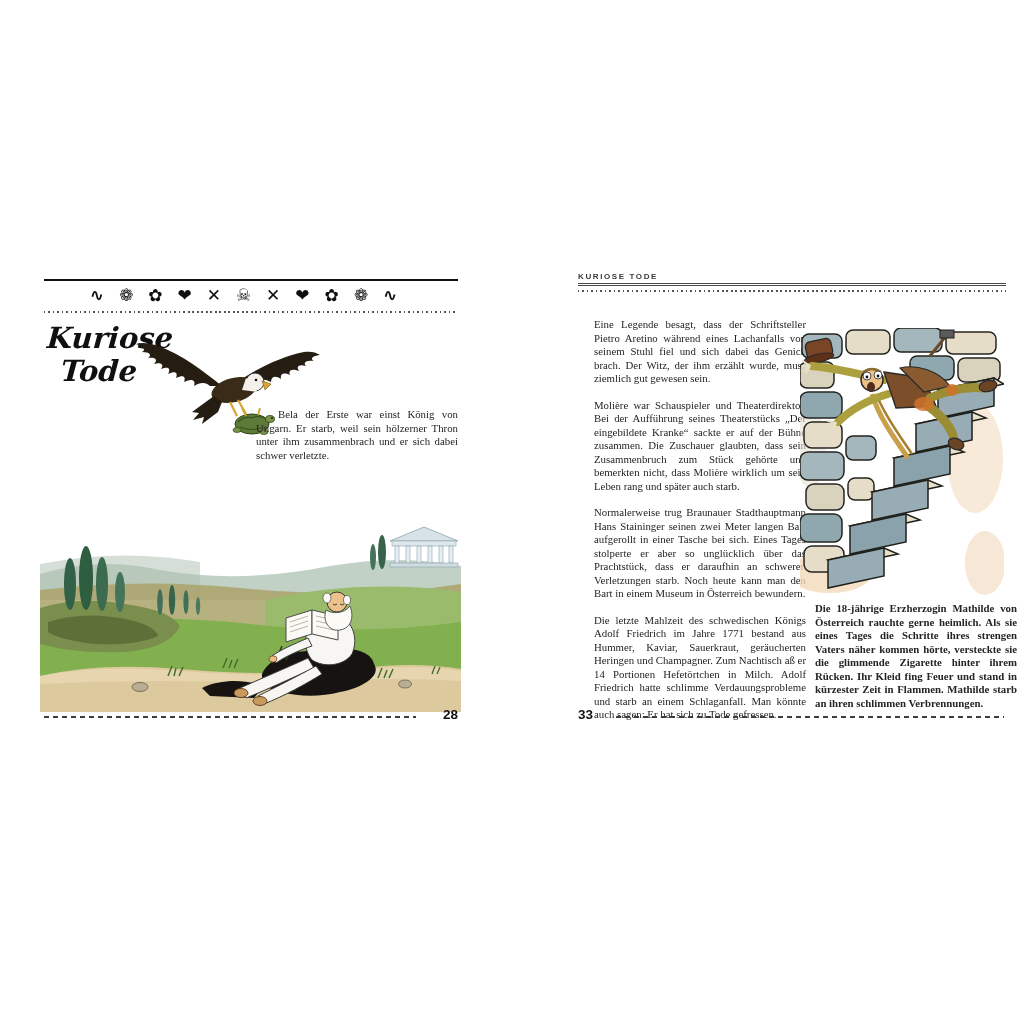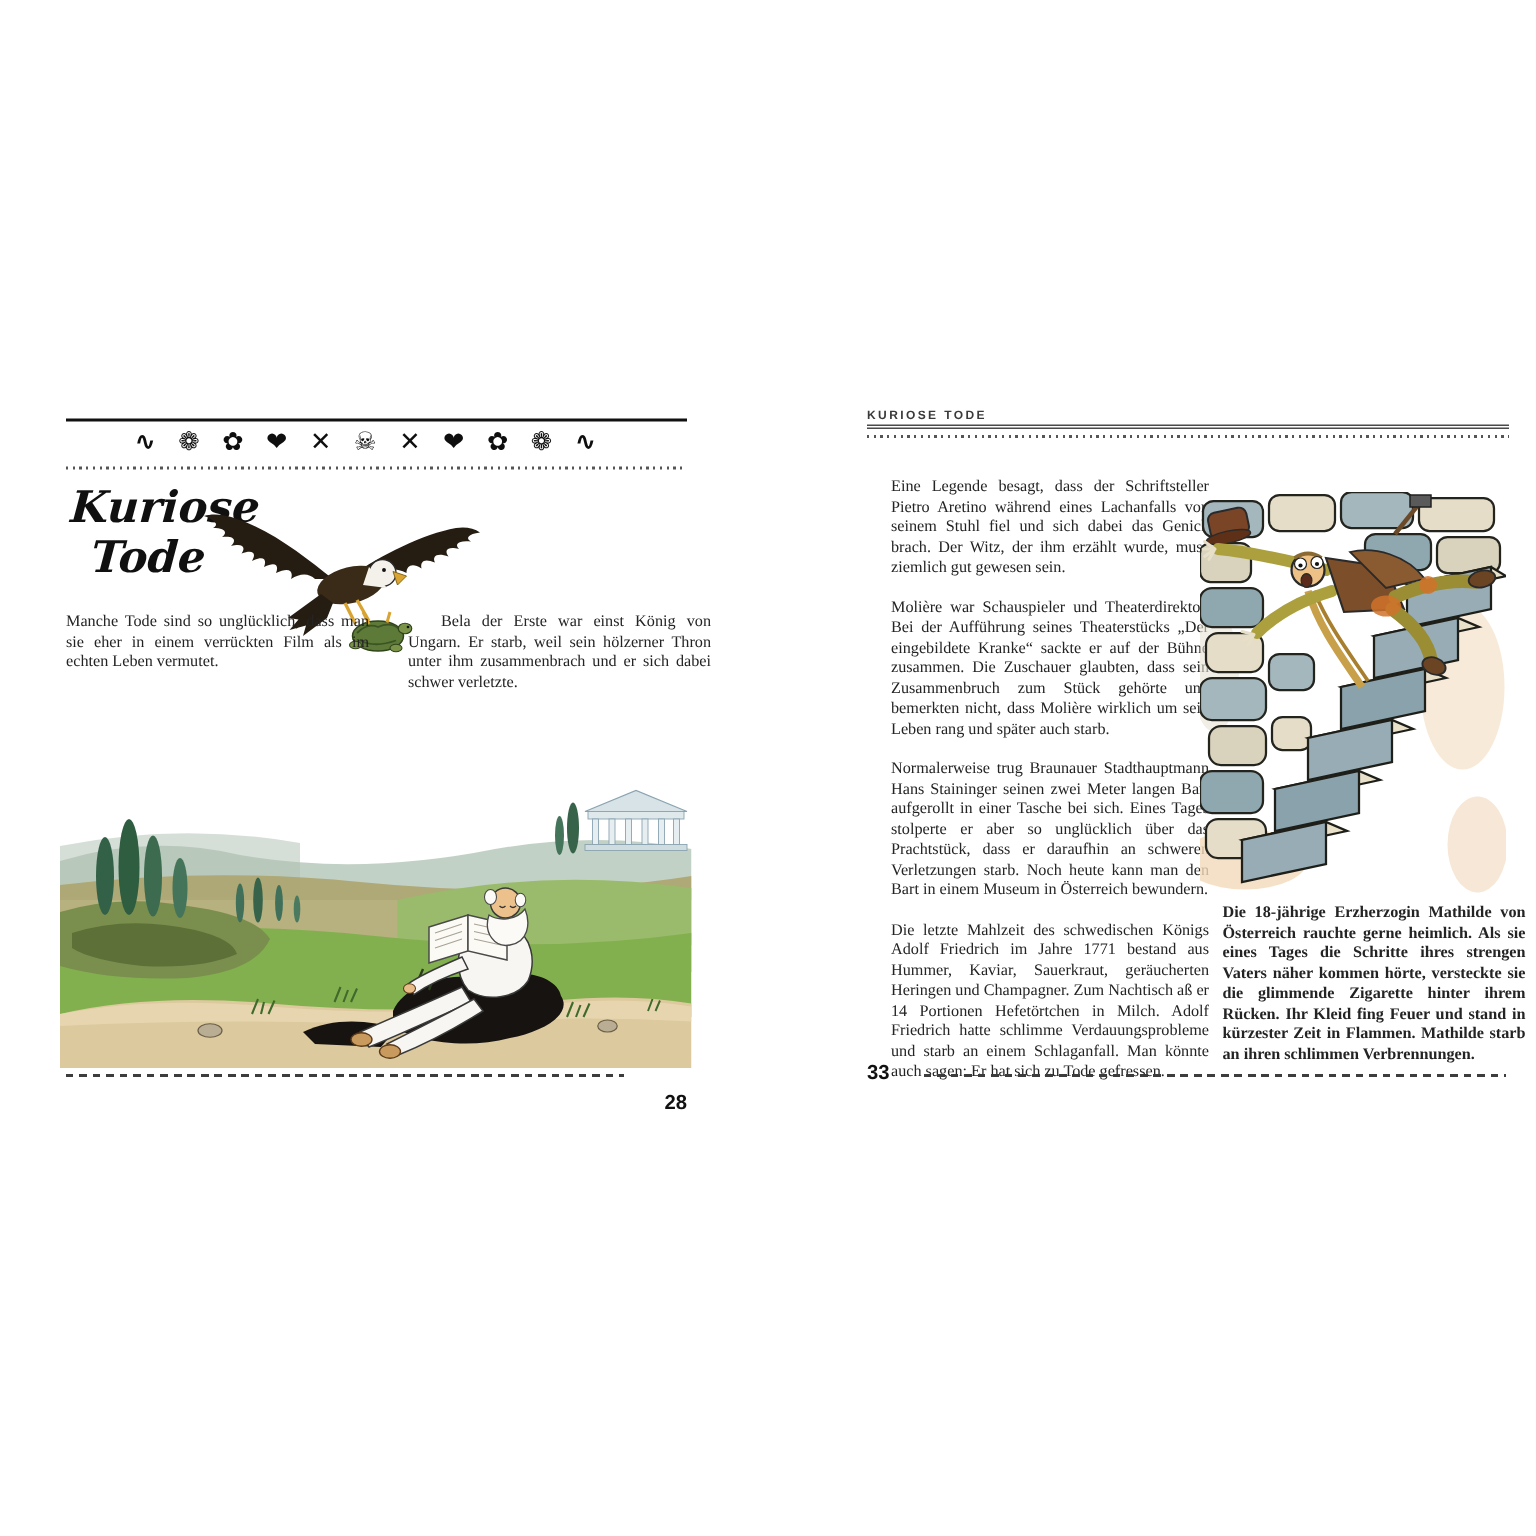--- a/index.html
+++ b/index.html
@@ -82,23 +82,22 @@
       <path d="M106 101 q10 5 24 0" fill="none" stroke="#3c5424" stroke-width="1.2"></path>
       <ellipse cx="136" cy="93" rx="4.5" ry="3.5" fill="#7a9348" stroke="#2f4418" stroke-width="0.8"></ellipse>
       <circle cx="138" cy="92" r="0.9" fill="#111"></circle>
       <ellipse cx="103" cy="104" rx="4" ry="2.5" fill="#7a9348" stroke="#2f4418" stroke-width="0.7"></ellipse>
       <ellipse cx="130" cy="106" rx="4" ry="2.5" fill="#7a9348" stroke="#2f4418" stroke-width="0.7"></ellipse>
       <path d="M112 90 L108 82 M124 89 L126 82" stroke="#d9a431" stroke-width="2"></path>
     </g>
   </svg>
 
   <div class="col" style="left:4px;top:138px;width:202px;">
-    <p>Manche Tode sind so unglücklich, dass man sie eher in einem verrückten Film als im echten Leben vermutet.</p>
-  </div>
-  <div class="col" style="left:232px;top:138px;width:202px;">
+  </div>
+  <div class="col" style="left:216px;top:138px;width:202px;">
     <p class="indent-first">Bela der Erste war einst König von Ungarn. Er starb, weil sein hölzerner Thron unter ihm zusammenbrach und er sich dabei schwer verletzte.</p>
   </div>
 
   <svg class="illu" style="left:0;top:256px;" width="421" height="186" viewBox="0 0 421 186">
     <g>
       <path d="M0 38 Q80 22 160 36 L160 72 L0 72 Z" fill="#c3d2c6" opacity="0.7"></path>
       <path d="M0 48 Q60 30 120 44 Q200 58 290 40 Q360 28 421 40 L421 74 L0 74 Z" fill="#adc2b2" opacity="0.75"></path>
       <path d="M0 64 Q100 52 200 62 Q320 74 421 58 L421 104 L0 104 Z" fill="#aaa268" opacity="0.85"></path>
       <path d="M225 74 Q320 52 421 66 L421 122 L225 122 Z" fill="#9abb6b"></path>
       <path d="M0 100 Q100 86 210 98 Q320 110 421 96 L421 152 L0 152 Z" fill="#82b04f"></path>
@@ -156,21 +155,21 @@
       <path d="M250 96 l18 -6 M250 101 l18 -6 M250 106 l18 -6 M276 90 l18 4 M276 95 l18 4 M276 100 l18 4" stroke="#a9a296" stroke-width="0.8"></path>
       <circle cx="297" cy="76" r="10" fill="#ecc18c" stroke="#3a3a3a" stroke-width="1"></circle>
       <ellipse cx="287" cy="72" rx="4" ry="5" fill="#fbfaf7" stroke="#4a4a4a" stroke-width="0.7"></ellipse>
       <ellipse cx="307" cy="74" rx="3.5" ry="4.5" fill="#fbfaf7" stroke="#4a4a4a" stroke-width="0.7"></ellipse>
       <path d="M286 84 C282 96 290 106 300 104 C312 102 314 90 310 80 C304 88 292 88 286 84 Z" fill="#fbfaf7" stroke="#4a4a4a" stroke-width="0.9"></path>
       <path d="M293 78 q2 2 4 0 M300 78 q2 2 4 0" stroke="#333" stroke-width="0.9" fill="none"></path>
     </g>
   </svg>
 
   <div class="rule-dashed" style="left:4px;top:446px;width:372px;"></div>
-  <div class="pagenum" style="right:4px;margin-top:20px;">28</div>
+  <div class="pagenum" style="right:4px;">28</div>
 </div>
 
 <div class="page page-right">
 
   <div class="running-head">KURIOSE TODE</div>
   <div class="rule-thin" style="left:0;top:13px;width:428px;"></div>
   <div class="rule-thin" style="left:0;top:15px;width:428px;"></div>
   <div class="rule-dotted" style="left:0;top:20px;width:428px;"></div>
 
   <div class="col" style="left:16px;top:48px;width:212px;">

